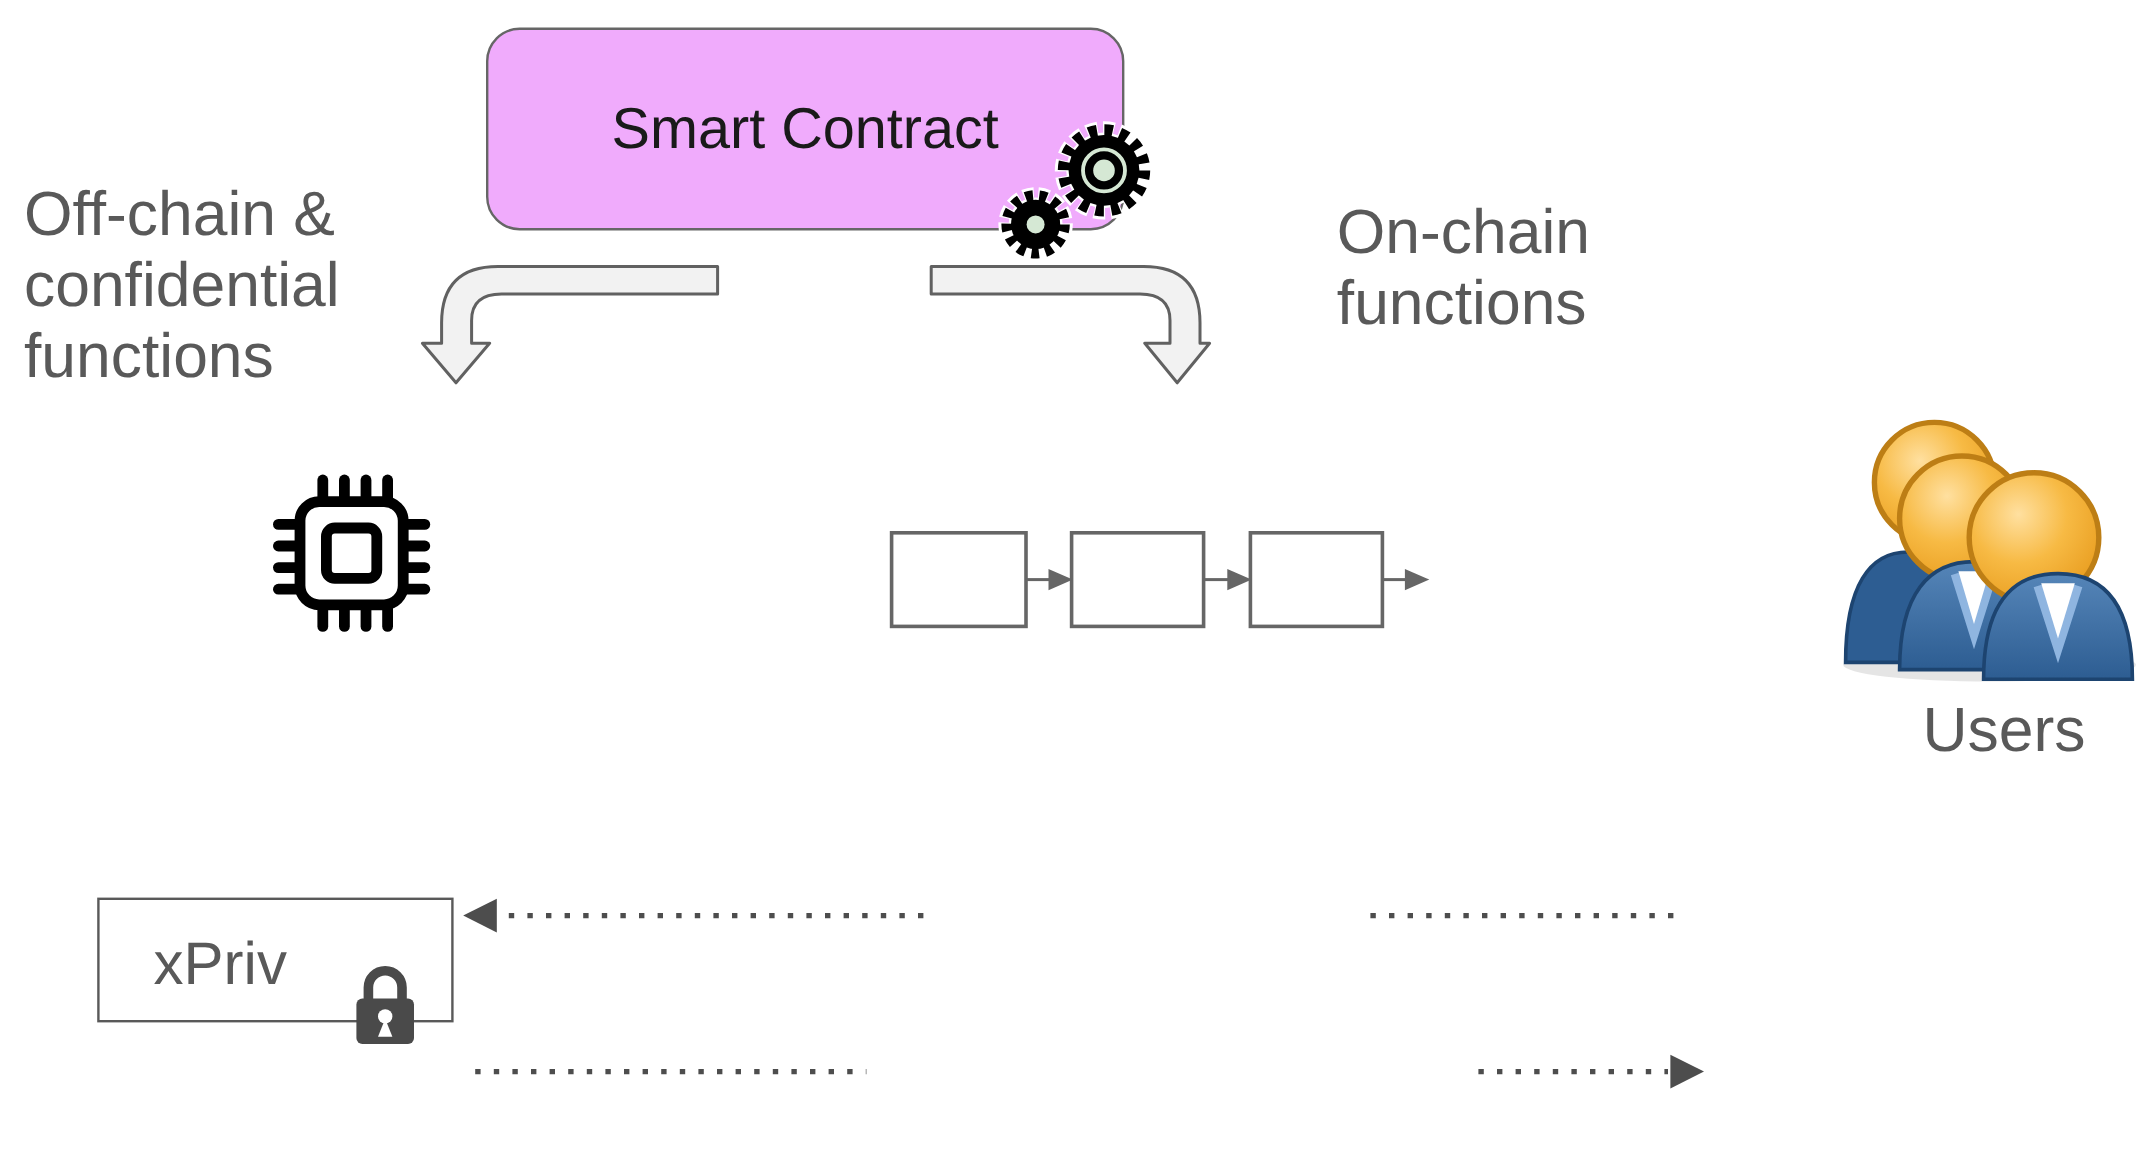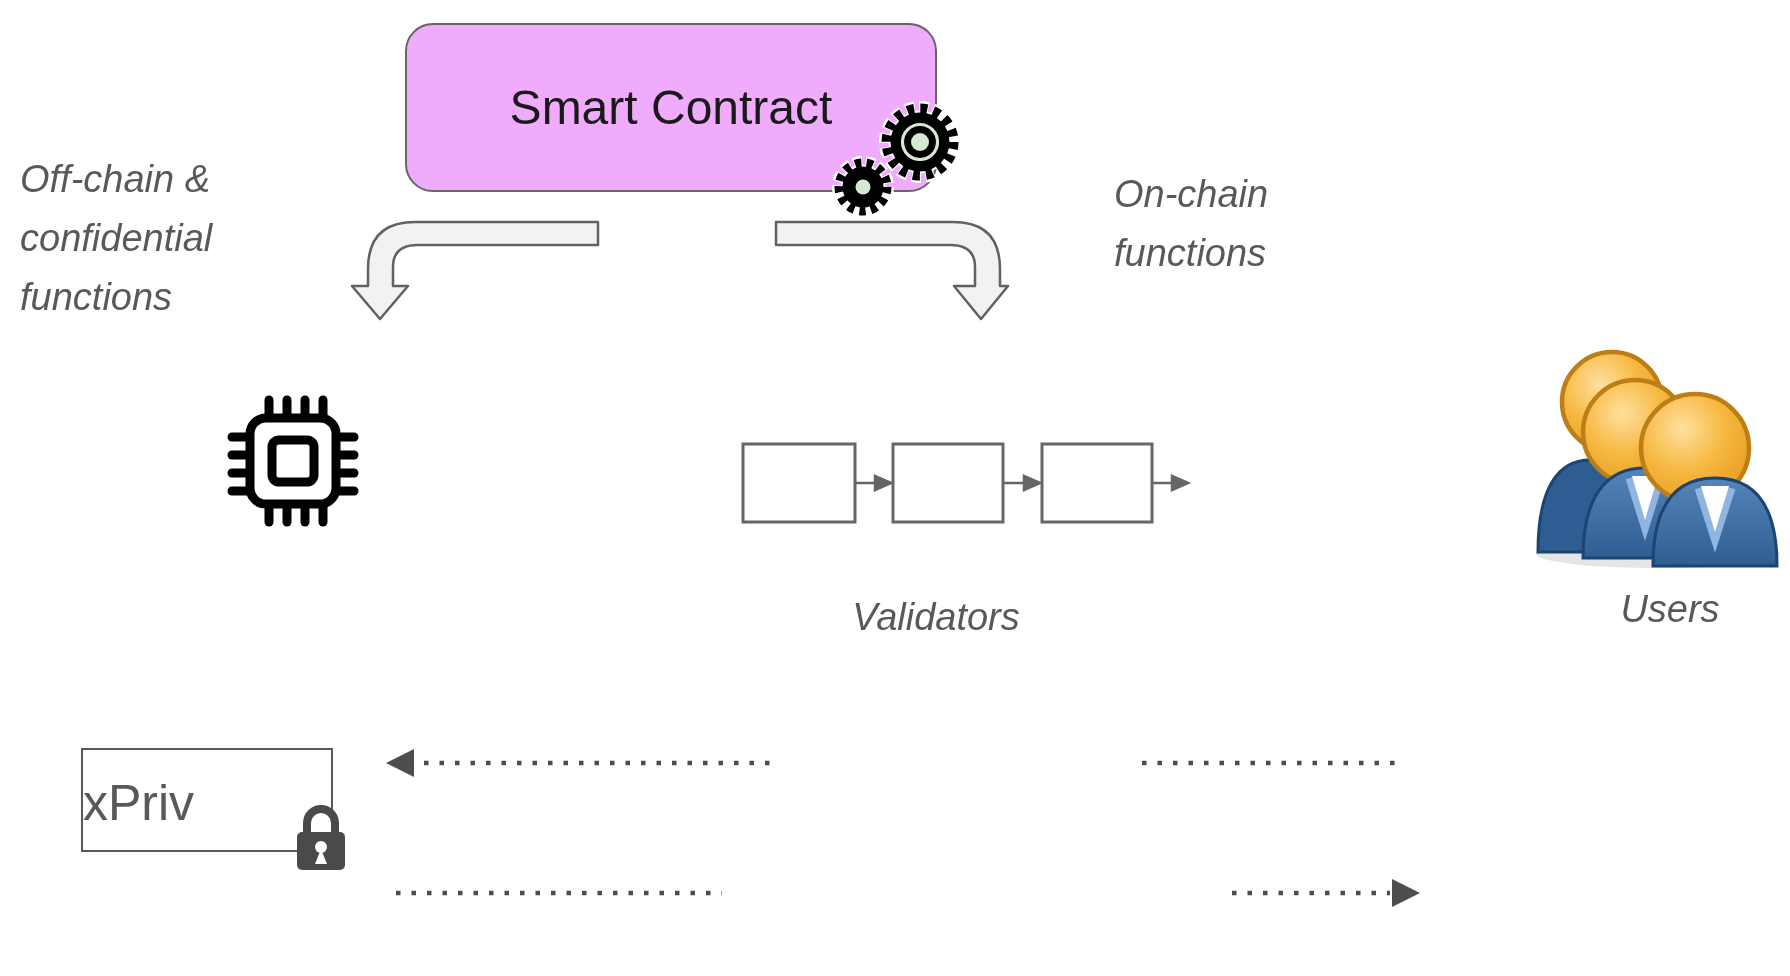--- a/index.html
+++ b/index.html
@@ -1,21 +1,21 @@
 <!DOCTYPE html>
 <html><head>
 <meta charset="utf-8">
 <style>
   html,body{margin:0;padding:0;background:#fff;}
   .canvas{
     position:relative;width:1790px;height:976px;background:#ffffff;
     overflow:hidden;font-family:"Liberation Sans","DejaVu Sans",sans-serif;
   }
   .abs{position:absolute;}
-  .label{color:#595959;font-size:38px;line-height:59px;font-style:italic;}
+  .label{color:#595959;font-size:52px;line-height:59px;}
   .prelines{white-space:pre-line;}
   .center{text-align:center;}
   #sc-box{
     left:405px;top:23px;width:528px;height:165px;
     background:#f0abfc;border:2.5px solid #666666;border-radius:28px;
     display:flex;align-items:center;justify-content:center;
     color:#1a1a1a;font-size:48px;
   }
   #offchain-label{left:20px;top:150px;}
   #onchain-label{left:1114px;top:165px;}
@@ -25,21 +25,21 @@
   .dotted-box{
     border:4px dotted #262626;display:flex;align-items:center;justify-content:center;
     color:#595959;font-size:50px;background:transparent;
   }
   #ciphertexts-box{left:780px;top:706px;width:352px;height:110px;}
   #attested-box{left:726px;top:834px;width:502px;height:111px;}
   #xpriv-box{
     left:81px;top:748px;width:248px;height:95px;
     border:2.5px solid #595959;background:transparent;
     display:flex;align-items:center;
-    color:#595959;font-size:50px;padding-top:5px;
+    color:#595959;font-size:50px;padding-left:45px;padding-top:5px;
   }
   svg{display:block;}
 </style>
 </head>
 <body>
 
 <div class="canvas">
 
   <div id="sc-box" class="abs">
     <span>Smart Contract</span>
@@ -150,21 +150,20 @@
   </svg>
 
   <div id="offchain-label" class="abs label prelines">Off-chain &amp;
 confidential
 functions</div>
 
   <div id="onchain-label" class="abs label prelines">On-chain
 functions</div>
 
 
-  <div id="validators-label" class="abs label center">Validators</div>
 
   <div id="users-label" class="abs label center">Users</div>
 
 
 
   <div id="xpriv-box" class="abs">
     <span>xPriv</span>
   </div>
 
   <svg class="abs" style="left:294px;top:804px;" width="54" height="70" viewBox="0 0 54 70">

